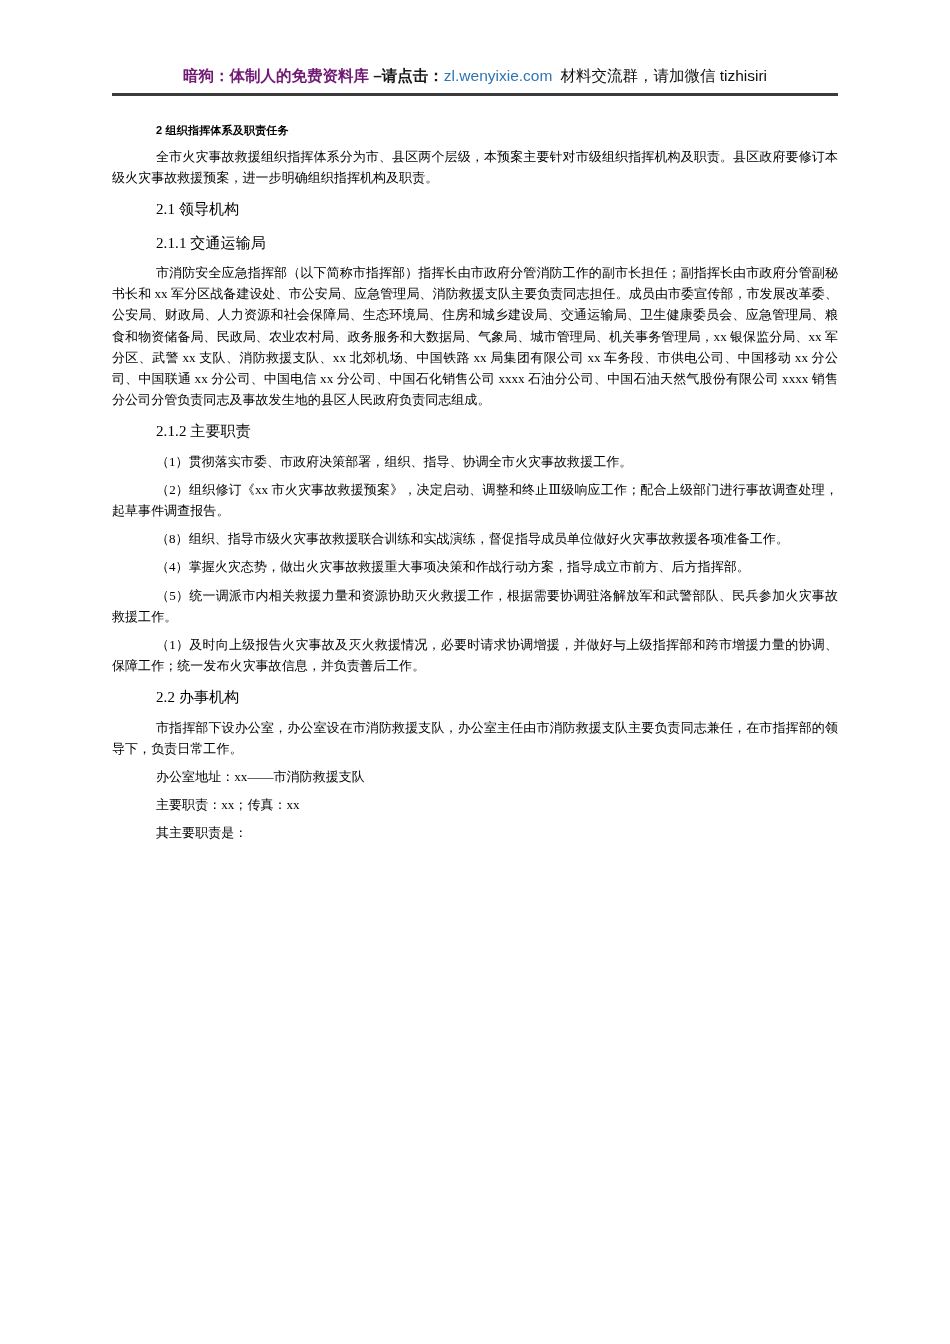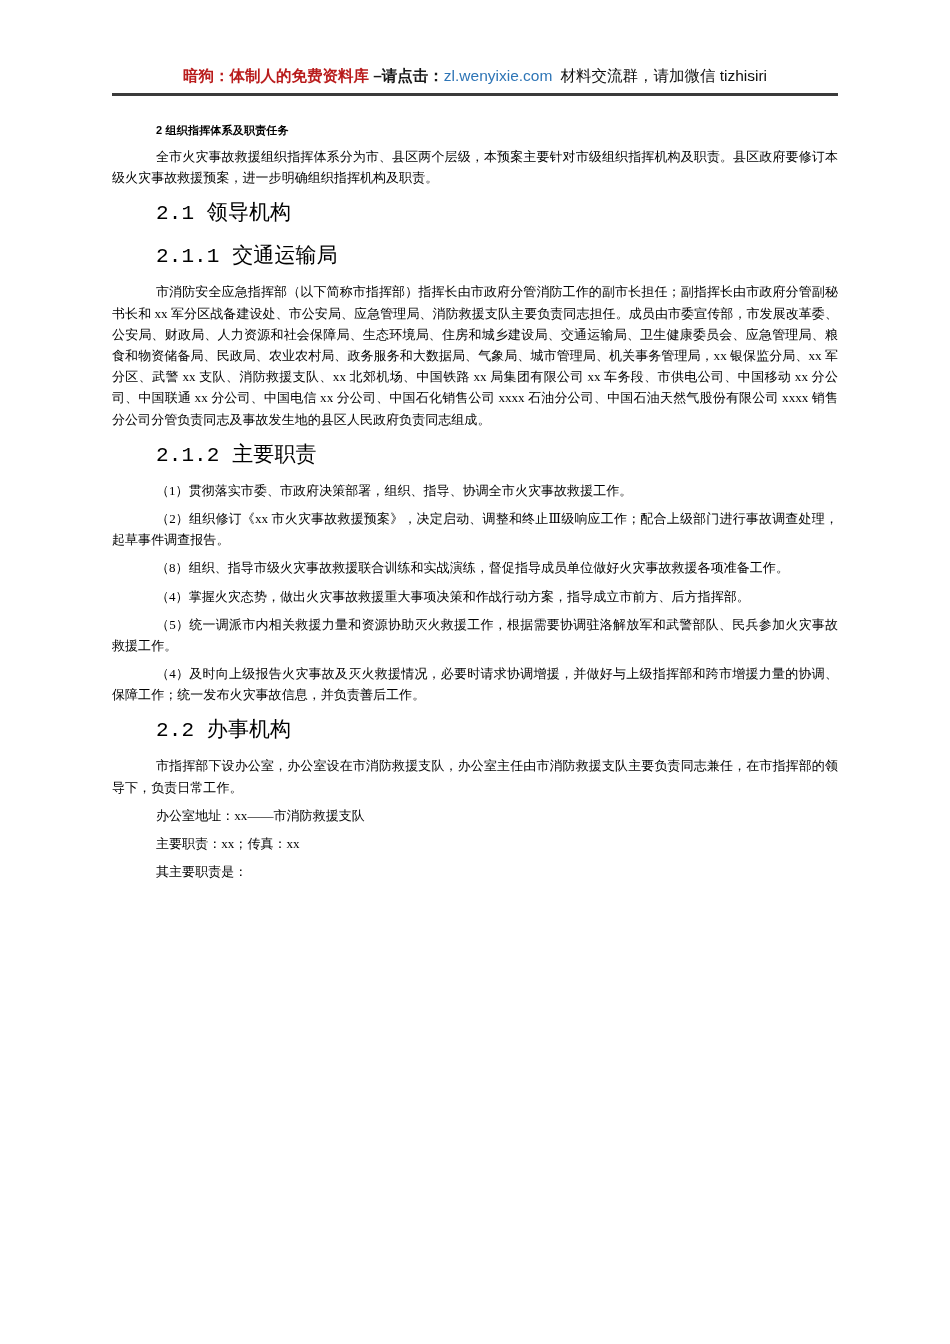--- a/index.html
+++ b/index.html
@@ -28,21 +28,21 @@
     white-space: nowrap;
     text-align: center;
     line-height: 28px;
   }
   #promo-banner .seg {
     font-family: "Liberation Sans", "DejaVu Sans", sans-serif;
     font-size: 15.5px;
     vertical-align: baseline;
   }
   .promo-red {
-    color: #b91c1c;
+    color: #701a75;
     font-weight: bold;
     margin-top: 20px;
   }
   .promo-dark {
     color: #1a1a1a;
     font-weight: bold;
     text-align: center;
   }
   .promo-link {
     color: #2e75b6;
@@ -66,22 +66,22 @@
     font-family: "Liberation Sans", "DejaVu Sans", sans-serif;
     font-weight: bold;
     font-size: 11px;
     line-height: 1.55;
     margin: 0 0 7px 0;
     text-indent: 44px;
     letter-spacing: 0.2px;
   }
 
   .subheading {
-    font-family: Liberation Mono, monospace;
-    font-size: 21px;
+    font-family: Liberation Serif, serif;
+    font-size: 15px;
     line-height: 1.62;
     margin: 9px 0 7px 0;
     text-indent: 44px;
     letter-spacing: 0.1px;
   }
 
   .para {
     font-family: "Liberation Serif", "DejaVu Serif", serif;
     font-size: 13px;
     line-height: 1.63;
@@ -112,21 +112,21 @@
 
   <p class="para">市消防安全应急指挥部（以下简称市指挥部）指挥长由市政府分管消防工作的副市长担任；副指挥长由市政府分管副秘书长和 xx 军分区战备建设处、市公安局、应急管理局、消防救援支队主要负责同志担任。成员由市委宣传部，市发展改革委、公安局、财政局、人力资源和社会保障局、生态环境局、住房和城乡建设局、交通运输局、卫生健康委员会、应急管理局、粮食和物资储备局、民政局、农业农村局、政务服务和大数据局、气象局、城市管理局、机关事务管理局，xx 银保监分局、xx 军分区、武警 xx 支队、消防救援支队、xx 北郊机场、中国铁路 xx 局集团有限公司 xx 车务段、市供电公司、中国移动 xx 分公司、中国联通 xx 分公司、中国电信 xx 分公司、中国石化销售公司 xxxx 石油分公司、中国石油天然气股份有限公司 xxxx 销售分公司分管负责同志及事故发生地的县区人民政府负责同志组成。</p>
 
   <p class="subheading">2.1.2 主要职责</p>
 
   <p class="para">（1）贯彻落实市委、市政府决策部署，组织、指导、协调全市火灾事故救援工作。</p>
   <p class="para">（2）组织修订《xx 市火灾事故救援预案》，决定启动、调整和终止Ⅲ级响应工作；配合上级部门进行事故调查处理，起草事件调查报告。</p>
   <p class="para">（8）组织、指导市级火灾事故救援联合训练和实战演练，督促指导成员单位做好火灾事故救援各项准备工作。</p>
   <p class="para">（4）掌握火灾态势，做出火灾事故救援重大事项决策和作战行动方案，指导成立市前方、后方指挥部。</p>
   <p class="para">（5）统一调派市内相关救援力量和资源协助灭火救援工作，根据需要协调驻洛解放军和武警部队、民兵参加火灾事故救援工作。</p>
-  <p class="para">（4）及时向上级报告火灾事故及灭火救援情况，必要时请求协调增援，并做好与上级指挥部和跨市增援力量的协调、保障工作；统一发布火灾事故信息，并负责善后工作。</p>
+  <p class="para">（1）及时向上级报告火灾事故及灭火救援情况，必要时请求协调增援，并做好与上级指挥部和跨市增援力量的协调、保障工作；统一发布火灾事故信息，并负责善后工作。</p>
 
   <p class="subheading">2.2 办事机构</p>
 
   <p class="para">市指挥部下设办公室，办公室设在市消防救援支队，办公室主任由市消防救援支队主要负责同志兼任，在市指挥部的领导下，负责日常工作。</p>
 
   <p class="para">办公室地址：xx——市消防救援支队</p>
 
   <p class="para">主要职责：xx；传真：xx</p>
 
   <p class="para">其主要职责是：</p>

